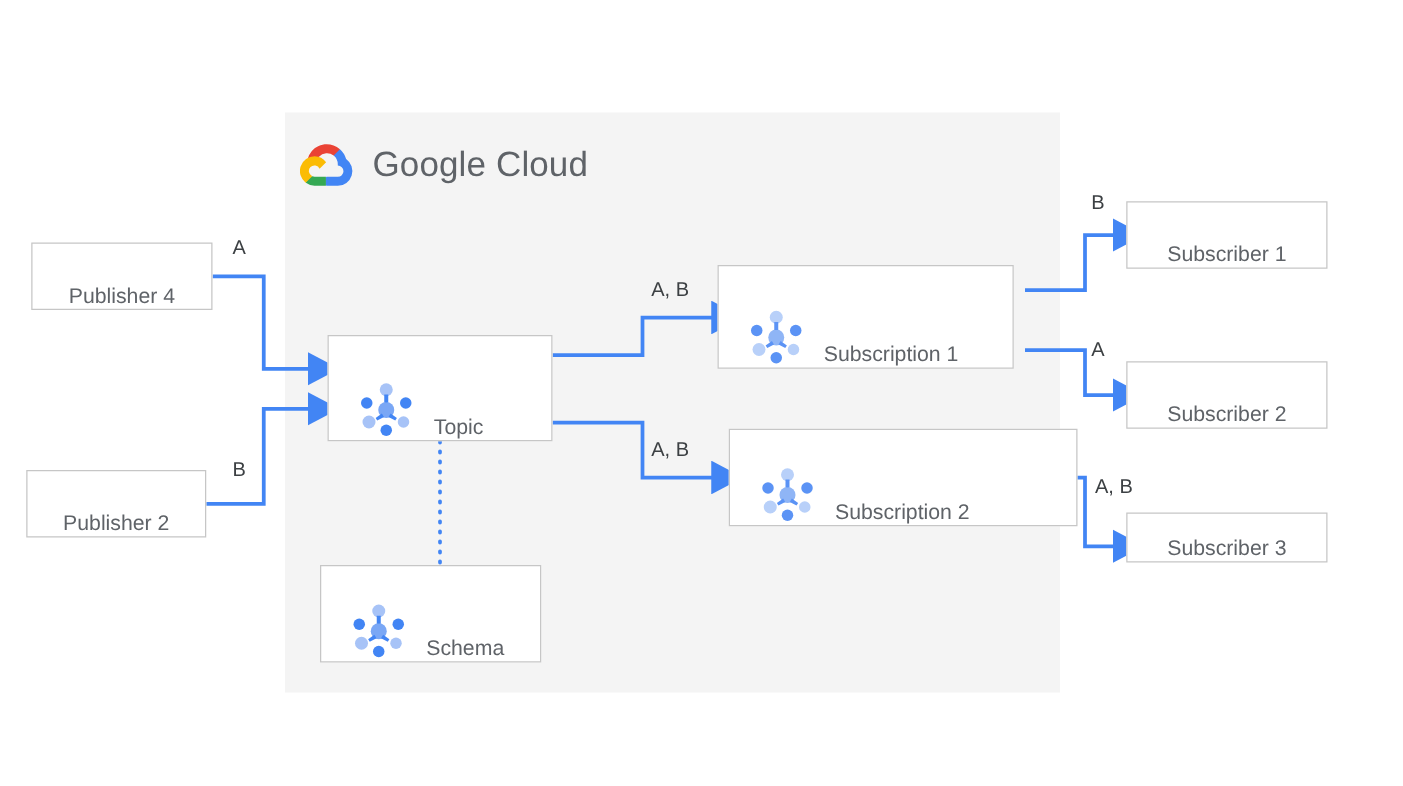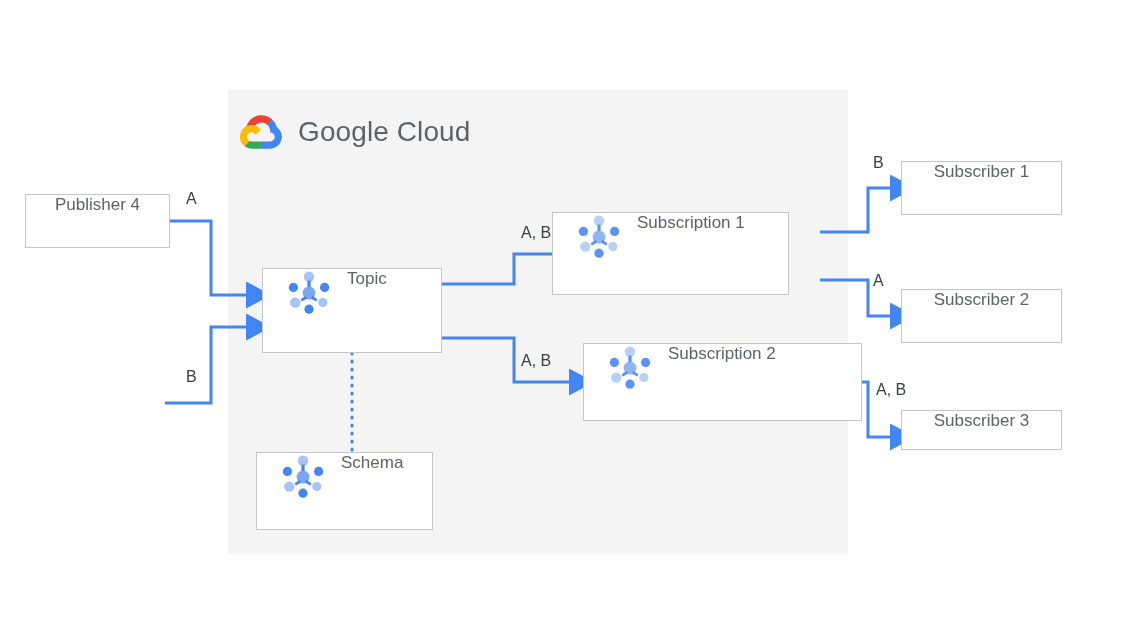--- a/index.html
+++ b/index.html
@@ -49,21 +49,21 @@
   }
   .gcp-logo-text .light {
     color: #5f6368;
   }
   .node-box {
     position: absolute;
     box-sizing: border-box;
     background: #ffffff;
     border: 1px solid #c6c6c6;
     display: flex;
-    align-items: flex-start;
+    align-items: flex-end;
     justify-content: center;
   }
   .node-box.with-icon {
     justify-content: flex-start;
   }
   .node-label {
     font-size: 17px;
     color: #5f6368;
     white-space: nowrap;
   }
@@ -154,20 +154,23 @@
   <div class="edge-label" style="left:521px; top:224px;">A, B</div>
   <div class="edge-label" style="left:521px; top:352px;">A, B</div>
   <div class="edge-label" style="left:873px; top:154px;">B</div>
   <div class="edge-label" style="left:873px; top:272px;">A</div>
   <div class="edge-label" style="left:876px; top:381px;">A, B</div>
 
   <div class="node-box" style="left:25px; top:194px; width:145px; height:54px;">
     <span class="node-label">Publisher 4</span>
   </div>
 
+  <div class="node-box" style="left:21px; top:376px; width:144px; height:54px;">
+    <span class="node-label">Publisher 2</span>
+  </div>
 
   <div class="node-box with-icon" style="left:256px; top:452px; width:177px; height:78px;">
     <svg class="node-icon" viewBox="0 0 48 48">
       <circle cx="24" cy="24" r="6.4" fill="#7aa7f5"></circle>
       <circle cx="24" cy="7.8" r="5.2" fill="#a7c3f7"></circle>
       <circle cx="24" cy="40.2" r="4.6" fill="#4285f4"></circle>
       <circle cx="8.4" cy="18.4" r="4.6" fill="#4285f4"></circle>
       <circle cx="39.6" cy="18.4" r="4.6" fill="#4285f4"></circle>
       <circle cx="10.2" cy="33.6" r="5.2" fill="#a7c3f7"></circle>
       <circle cx="37.8" cy="33.6" r="4.6" fill="#a7c3f7"></circle>
@@ -187,21 +190,21 @@
       <circle cx="39.6" cy="18.4" r="4.6" fill="#4285f4"></circle>
       <circle cx="10.2" cy="33.6" r="5.2" fill="#a7c3f7"></circle>
       <circle cx="37.8" cy="33.6" r="4.6" fill="#a7c3f7"></circle>
       <rect x="22.4" y="11.6" width="3.2" height="6.4" fill="#4285f4"></rect>
       <path d="M15.5 30.4 L20.5 26.8 L22.2 29.6 L16.8 32.4 Z" fill="#4285f4"></path>
       <path d="M32.5 30.4 L27.5 26.8 L25.8 29.6 L31.2 32.4 Z" fill="#4285f4"></path>
     </svg>
     <span class="node-label">Topic</span>
   </div>
 
-  <div class="node-box with-icon" style="left:552px; top:212px; width:237px; height:83px;">
+  <div class="node-box with-icon" style="left:574px; top:212px; width:237px; height:83px;">
     <svg class="node-icon" viewBox="0 0 48 48">
       <circle cx="24" cy="24" r="6.4" fill="#8fb5f6"></circle>
       <circle cx="24" cy="7.8" r="5.2" fill="#b8d0f9"></circle>
       <circle cx="24" cy="40.2" r="4.6" fill="#5b93f5"></circle>
       <circle cx="8.4" cy="18.4" r="4.6" fill="#5b93f5"></circle>
       <circle cx="39.6" cy="18.4" r="4.6" fill="#5b93f5"></circle>
       <circle cx="10.2" cy="33.6" r="5.2" fill="#b8d0f9"></circle>
       <circle cx="37.8" cy="33.6" r="4.6" fill="#b8d0f9"></circle>
       <rect x="22.4" y="11.6" width="3.2" height="6.4" fill="#5b93f5"></rect>
       <path d="M15.5 30.4 L20.5 26.8 L22.2 29.6 L16.8 32.4 Z" fill="#5b93f5"></path>

